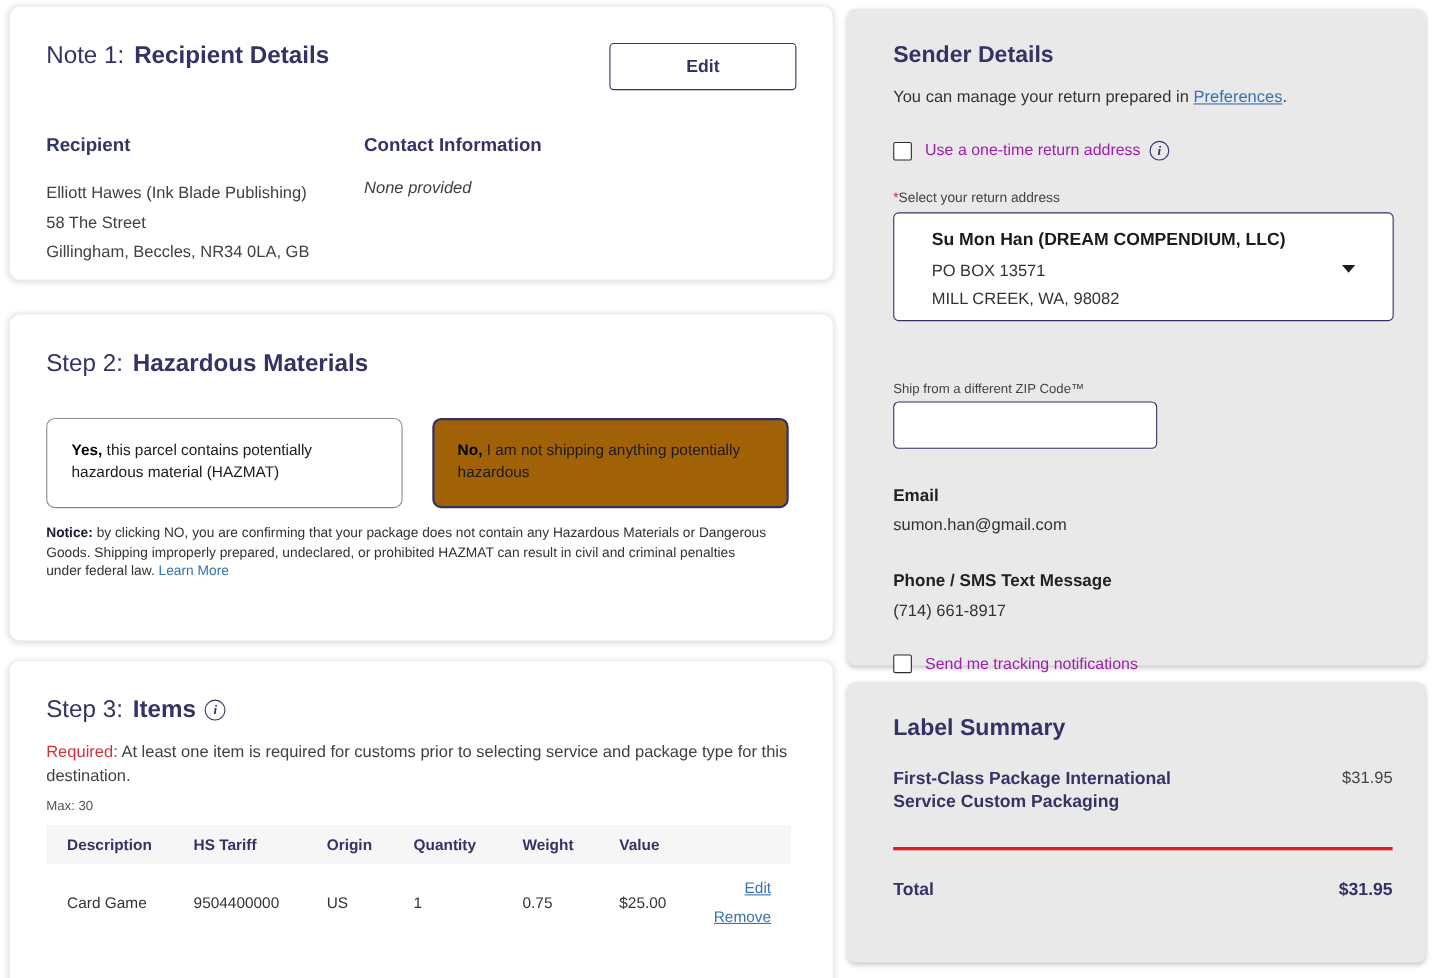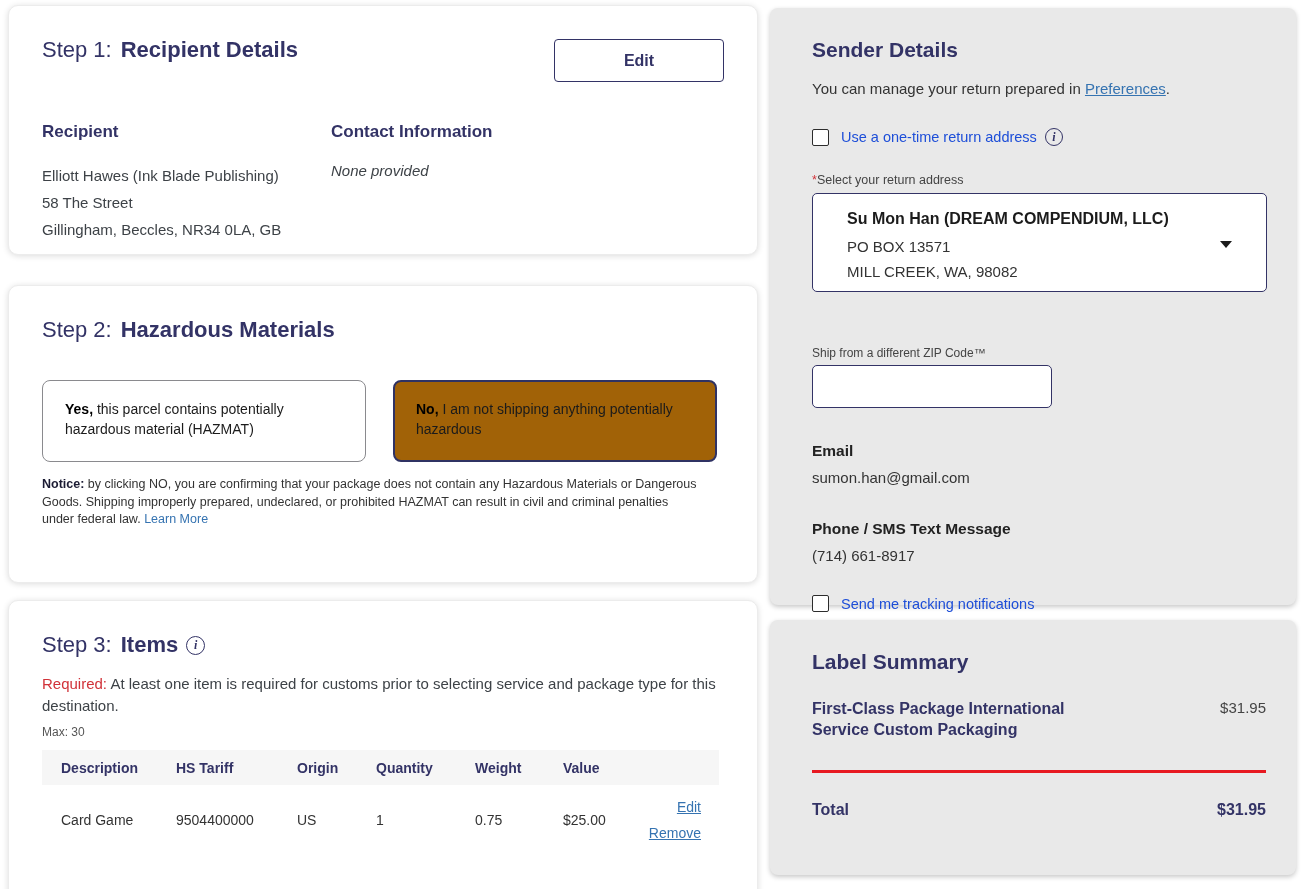--- a/index.html
+++ b/index.html
@@ -102,21 +102,21 @@
   .panel-title { font-size: 21px; font-weight: 700; color: #333366; }
 
   .manage-line { margin-top: 18px; font-size: 15px; color: #333333; }
   .manage-line a { color: #3573b1; text-decoration: underline; cursor: pointer; }
 
   .check-row { display: flex; align-items: center; margin-top: 31px; }
   .checkbox {
     width: 17px; height: 17px; background: #ffffff;
     border: 1.6px solid #2c2c2c; border-radius: 2px; flex: none; cursor: pointer;
   }
-  .check-row .check-label { margin-left: 12px; font-size: 14.5px; color: #1d4ed8; }
+  .check-row .check-label { margin-left: 12px; font-size: 14.5px; color: #a21caf; }
   .check-row .info-icon { width: 18px; height: 18px; }
 
   .field-label { margin-top: 27px; font-size: 12.5px; color: #444444; }
   .field-label .req { color: #d13239; }
   .address-select {
     position: relative; margin-top: 6px; width: 455px; height: 99px;
     background: #ffffff; border: 1px solid #333366; border-radius: 5px;
     padding: 16px 56px 0 34px; cursor: pointer;
   }
   .address-select .addr-name { font-size: 16px; font-weight: 700; color: #1b1b1b; margin-bottom: 6px; }
@@ -148,21 +148,21 @@
 </head>
 <body>
 
 <div class="page">
 
   <div class="left-col">
 
     <div class="card step1">
       <div class="card-head">
         <div class="step-heading">
-          <span class="step-label">Step 1:</span>
+          <span class="step-label">Note 1:</span>
           <span class="step-title">Recipient Details</span>
         </div>
         <button class="edit-btn">Edit</button>
       </div>
       <div class="cols">
         <div class="col-recipient">
           <div class="col-heading">Recipient</div>
           <div class="addr-line">Elliott Hawes (Ink Blade Publishing)</div>
           <div class="addr-line">58 The Street</div>
           <div class="addr-line">Gillingham, Beccles, NR34 0LA, GB</div>

